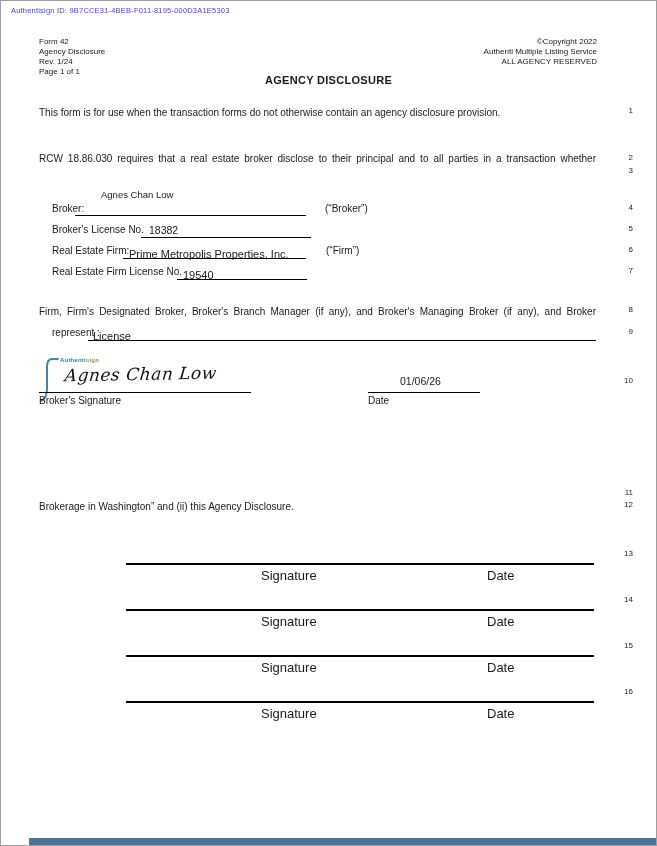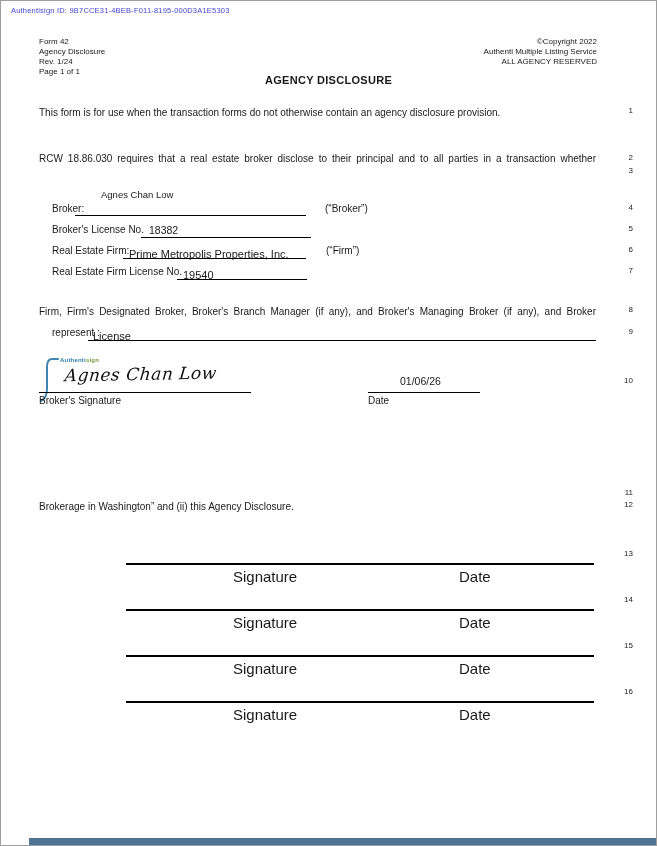--- a/index.html
+++ b/index.html
@@ -25,21 +25,21 @@
   .stamp .p1 { color:#2f7fae; }
   .stamp .p2 { color:#7d9a3c; }
   .sig-name {
     position:absolute; font-family:"DejaVu Serif","Liberation Serif",serif;
     font-style:italic; font-size:17px; color:#111;
     transform:skewX(-6deg) rotate(-1deg); letter-spacing:.5px;
   }
   .date-val { position:absolute; font-size:10.5px; }
   .under-lbl { position:absolute; font-size:10px; }
   .bsig-line { position:absolute; height:0; border-top:2px solid #000; }
-  .bsig-lbl { position:absolute; font-size:15px; }
+  .bsig-lbl { position:absolute; font-size:13px;margin-left:28px; }
   .footer-bar { position:absolute; left:28px; right:0; bottom:0; height:7px; background:#4f7396; }
   .bracket { position:absolute; left:38px; top:355px; }
 </style>
 </head>
 <body>
 
 <div class="page">
 
   <div class="auth-id">Authentisign ID: 9B7CCE31-4BEB-F011-8195-000D3A1E5303</div>
 

